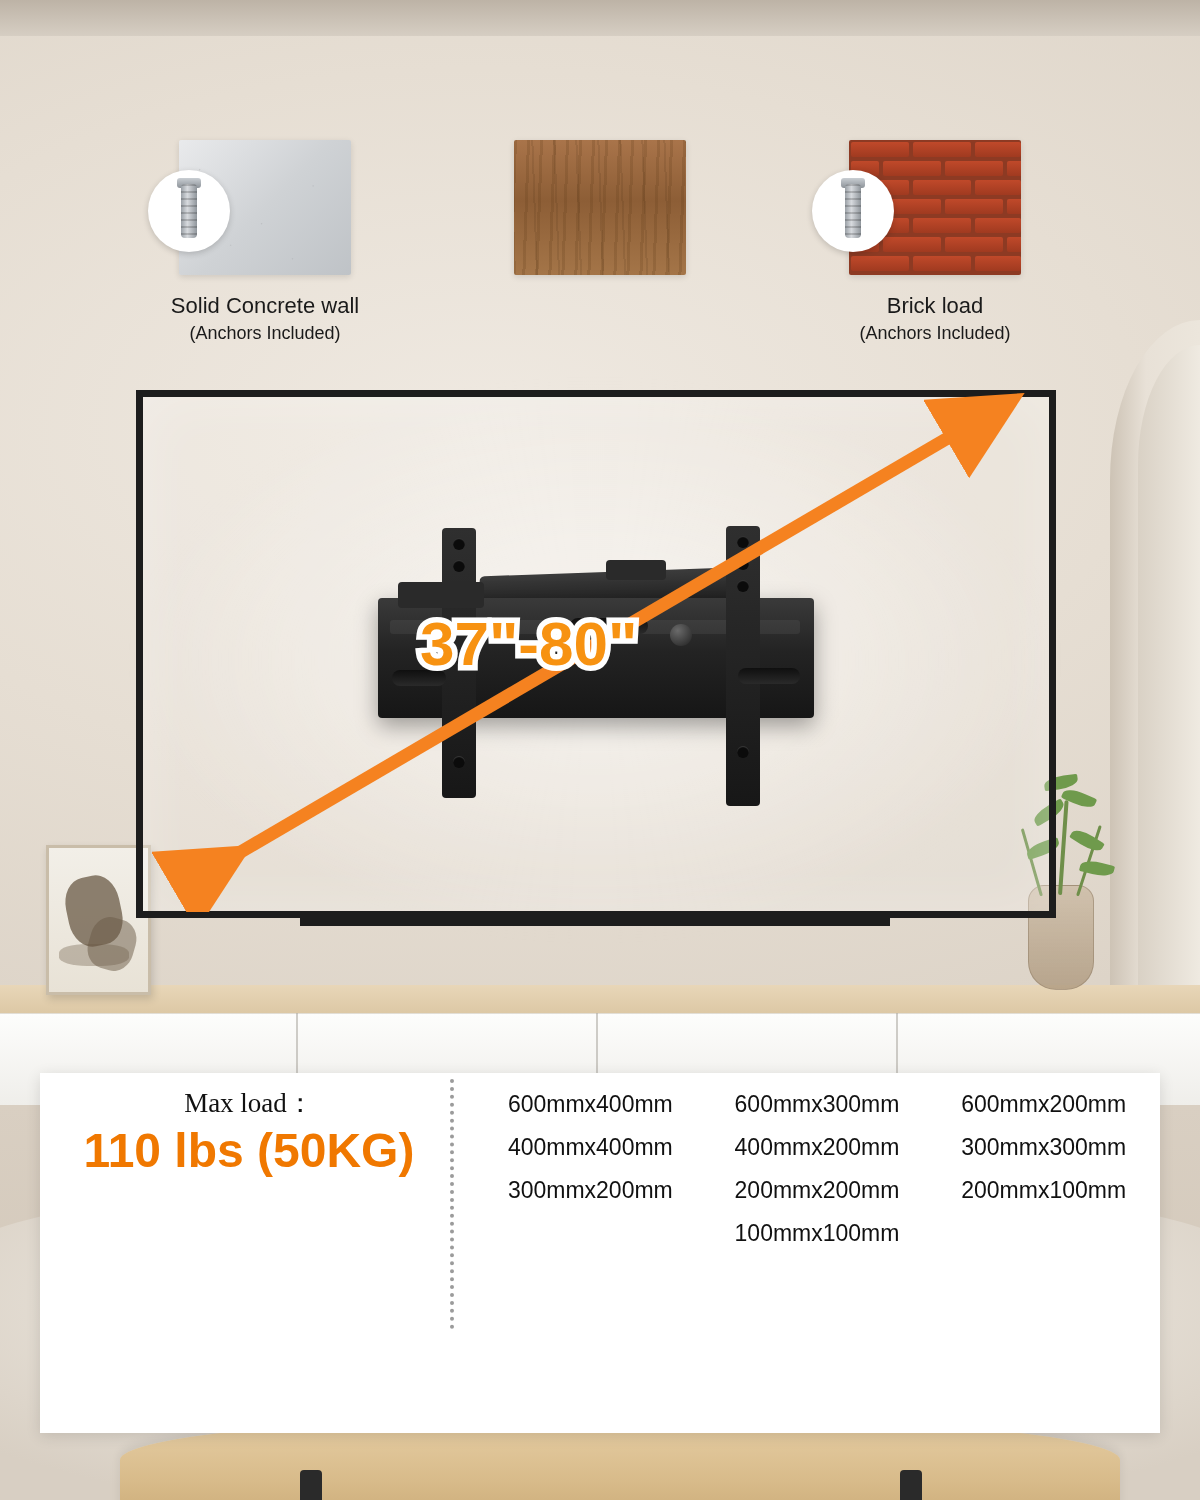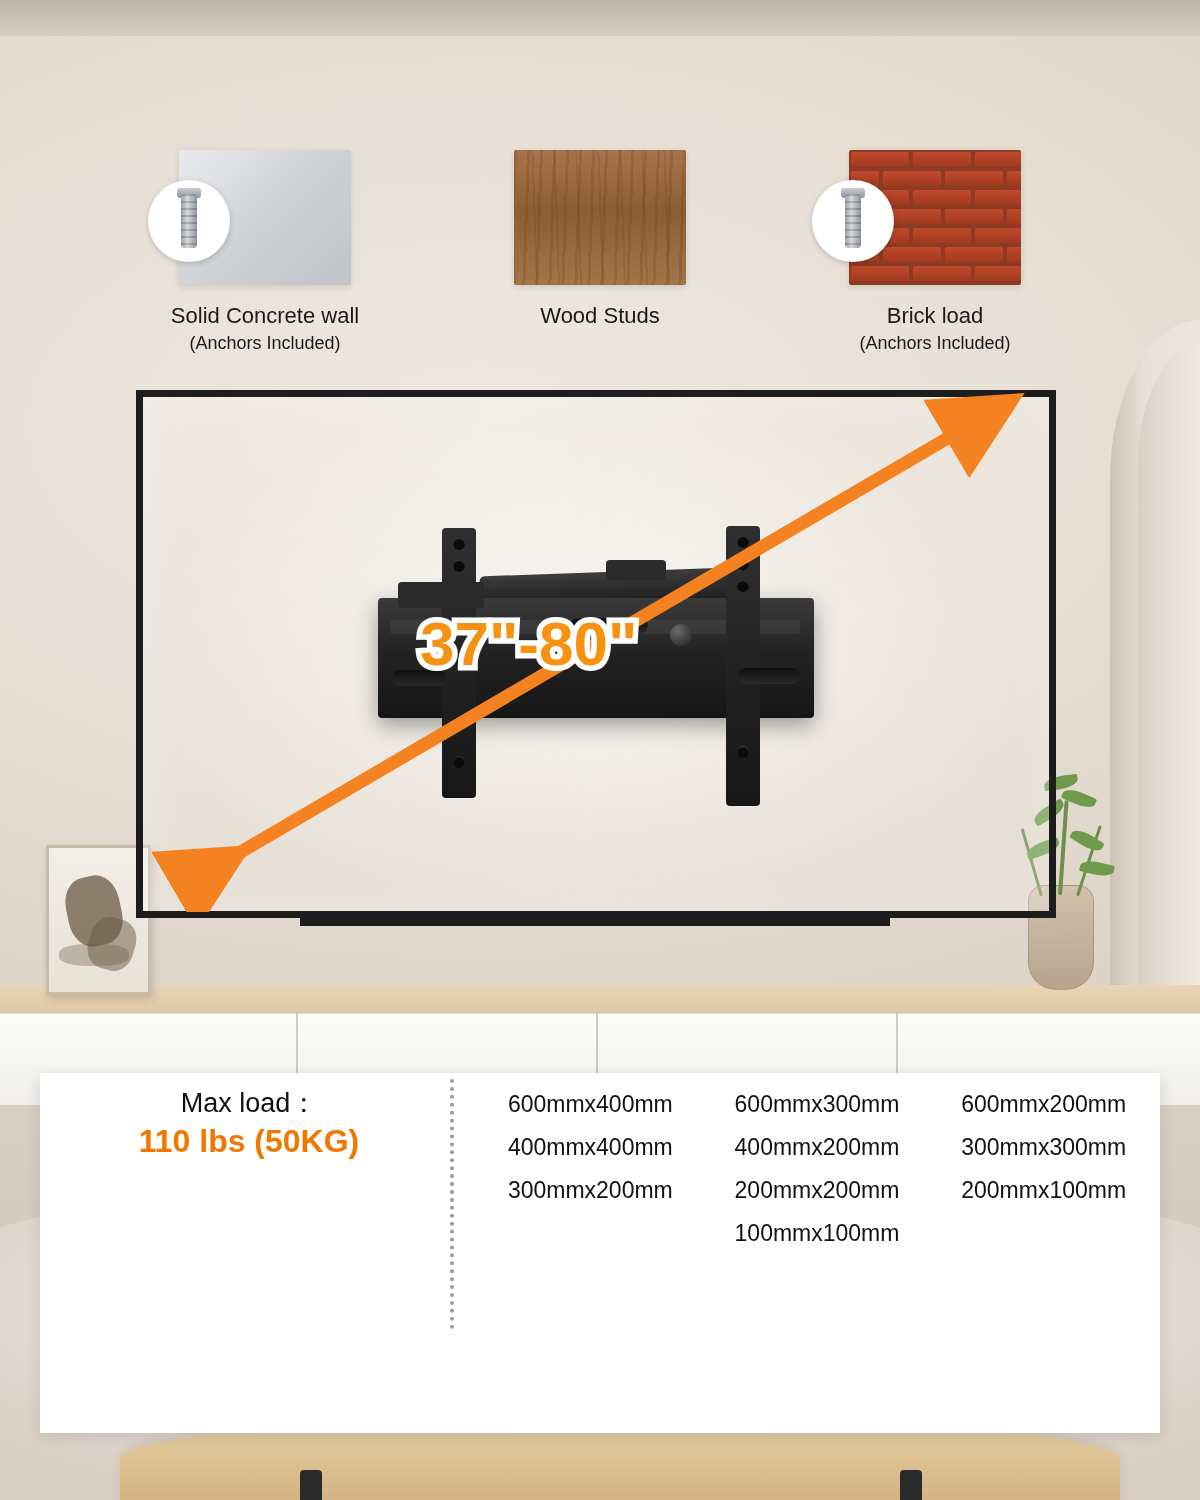--- a/index.html
+++ b/index.html
@@ -172,21 +172,21 @@
     display:inline-block;
     font-size:47px; font-weight:bold; letter-spacing:.5px;
     color:#F79211;
     -webkit-text-stroke: 9px #ffffff;
     paint-order: stroke fill;
     white-space:nowrap;
   }
 
   
   .walltypes { position:absolute; left:0; top:140px; width:1200px; height:225px; }
-  .wt { position:absolute; width:330px; text-align:center;margin-top:10px; }
+  .wt { position:absolute; width:330px; text-align:center; }
   .wt .swatch {
     position:relative; width:172px; height:135px; margin:0 auto;
     border-radius:2px; overflow:hidden;
     box-shadow: 0 2px 6px rgba(0,0,0,0.12);
   }
   .sw-concrete {
     background:
       radial-gradient(2px 2px at 12% 22%, rgba(0,0,0,0.10), transparent 60%),
       radial-gradient(2px 2px at 48% 62%, rgba(0,0,0,0.09), transparent 60%),
       radial-gradient(2px 2px at 78% 34%, rgba(0,0,0,0.08), transparent 60%),
@@ -265,22 +265,22 @@
   }
   .weight-handle {
     position:absolute; left:50%; top:0px; margin-left:-31px;
     width:62px; height:52px; border:11px solid #111; border-radius:50%;
     border-bottom-color: transparent;
   }
   .weight-text {
     position:absolute; left:0; top:58px; width:150px; text-align:center;
     color:#fff; font-size:38px; font-weight:bold;
   }
-  .maxload-label { margin-top:8px; font-size:27px; color:#111; }
-  .maxload-value { margin-top:2px; font-size:32px; font-weight:bold; color:#F07800; }
+  .maxload-label { margin-top:8px; font-size:27px; color:#111;font-family:Liberation Serif, serif; }
+  .maxload-value { margin-top:2px; font-size:48px; font-weight:bold; color:#F07800; }
   .divider {
     width:0; border-left:4px dotted #9b9b9b; margin:6px 26px 30px 6px; height:250px;
   }
   .vesa-col { flex:1; padding-top:2px; }
   .vesa-title { font-size:38px; font-weight:bold; color:#111; text-align:center; }
   .vesa-grid {
     margin-top:16px; display:grid; grid-template-columns: repeat(3, 1fr);
     row-gap:16px; column-gap:6px; justify-items:center;
     font-size:23px; color:#111;
   }
@@ -381,21 +381,20 @@
       <div class="circle-anchor" style="left:48px; top:30px;">
         <div class="anchor-head"></div>
         <div class="anchor-body"></div>
       </div>
       <div class="wt-label">Solid Concrete wall</div>
       <div class="wt-sub">(Anchors Included)</div>
     </div>
 
     <div class="wt" style="left:435px; top:0;">
       <div class="swatch sw-wood"></div>
-      <div class="wt-label">Wood Studs</div>
     </div>
 
     <div class="wt" style="left:770px; top:0;">
       <div class="swatch sw-brick">
         <div class="brick-row" style="top:2px;">
           <div class="brick" style="left:2px;  width:58px;"></div>
           <div class="brick" style="left:64px; width:58px;"></div>
           <div class="brick" style="left:126px;width:46px;"></div>
         </div>
         <div class="brick-row" style="top:21px;">

